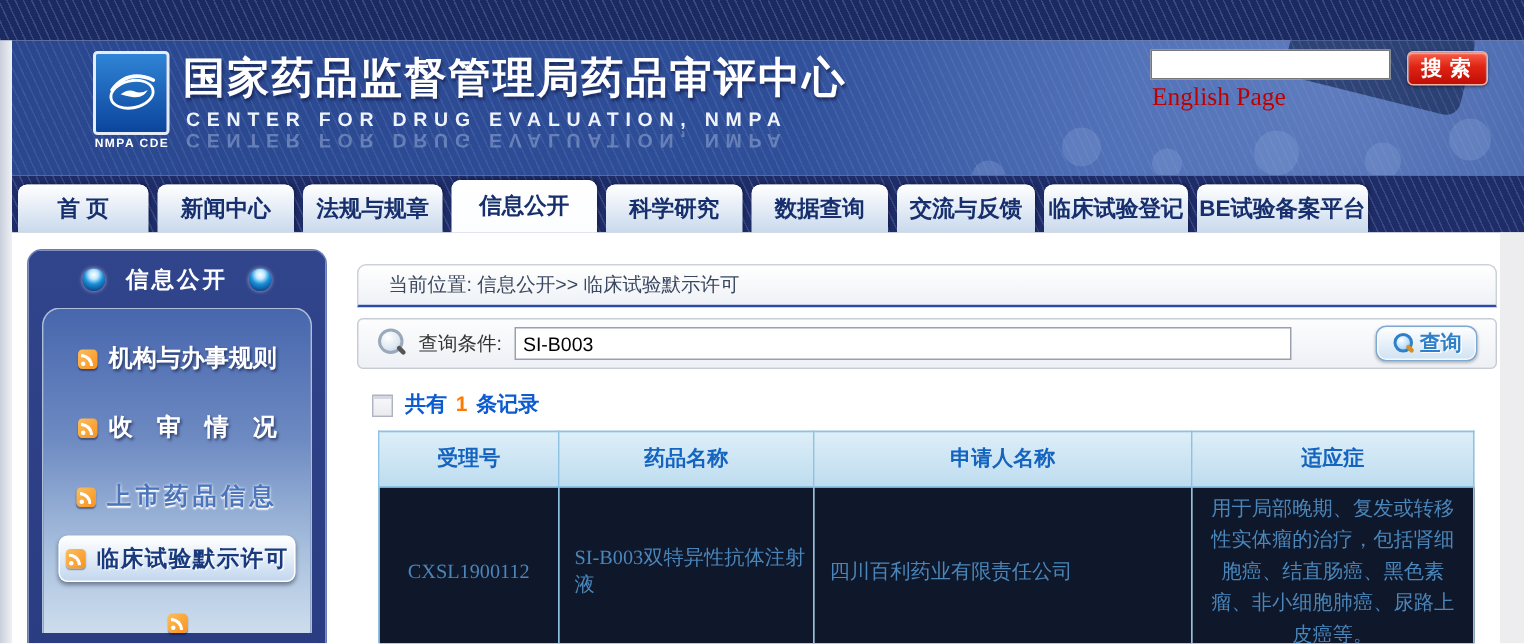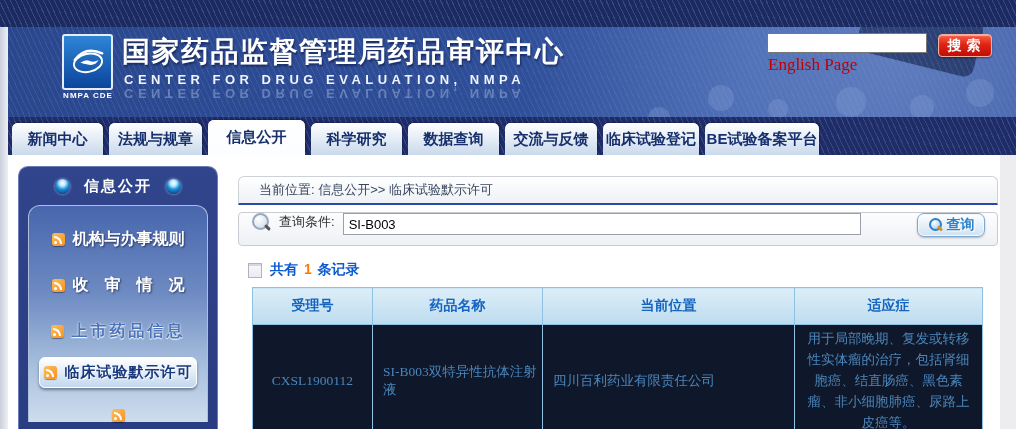--- a/index.html
+++ b/index.html
@@ -86,21 +86,21 @@
     background:#fff;border-radius:50%;}
   .rss::after{content:"";position:absolute;left:2px;bottom:2px;width:6px;height:6px;
     border-top:2px solid #fff;border-right:2px solid #fff;border-top-right-radius:9px;}
 
   
   .main{position:absolute;left:238px;top:176px;width:760px;height:263px;}
   .breadcrumb{height:29px;box-sizing:border-box;border:1px solid #cdd1d8;border-bottom:2px solid #2b4aa6;
     border-radius:6px 6px 0 0;background:linear-gradient(#ffffff,#eef1f6);
     display:flex;align-items:center;padding-left:20px;font-size:13px;color:#39475f;}
   .query-box{margin-top:7px;height:34px;box-sizing:border-box;border:1px solid #c7ccd4;border-radius:4px;
-    background:linear-gradient(#fdfdfe,#edf0f5);display:flex;padding:0 12px;gap:8px;}
+    background:linear-gradient(#fdfdfe,#edf0f5);display:flex;align-items:center;padding:0 12px;gap:8px;}
   .query-label{font-size:13px;color:#333;white-space:nowrap;}
   .query-input{width:506px;height:20px;border:1px solid #98a0ac;font-size:13px;padding:0 5px;
     font-family:"Liberation Sans",sans-serif;}
   .qspacer{flex:1;}
   .query-btn{width:68px;height:24px;box-sizing:border-box;border:1px solid #7fa8cf;border-radius:7px;
     background:linear-gradient(#ffffff,#e7f0f8 50%,#cfe2f2);cursor:pointer;
     box-shadow:0 1px 2px rgba(0,0,0,.25),inset 0 0 0 1px #f4f9fd;
     display:flex;align-items:center;justify-content:center;gap:4px;
     color:#2f80c8;font-weight:bold;font-size:14px;text-shadow:1px 1px 0 #fff;}
   .records{margin-top:15px;display:flex;align-items:center;gap:8px;padding-left:10px;
@@ -163,20 +163,21 @@
     <div class="title-cn">国家药品监督管理局药品审评中心</div>
     <div class="title-en">CENTER FOR DRUG EVALUATION, NMPA</div>
     <div class="title-en-ref">CENTER FOR DRUG EVALUATION, NMPA</div>
 
     <input class="hsearch-input" type="text" value="" style="">
     <div class="hsearch-btn">搜索</div>
     <div class="english-link">English Page</div>
   </div>
 
   <div class="tab-row">
+    <div class="tab" style="width:87px">首 页</div>
     <div class="tab" style="width:91px">新闻中心</div>
     <div class="tab" style="width:93px">法规与规章</div>
     <div class="tab active" style="width:97px">信息公开</div>
     <div class="tab" style="width:91px">科学研究</div>
     <div class="tab" style="width:91px">数据查询</div>
     <div class="tab" style="width:92px">交流与反馈</div>
     <div class="tab" style="width:96px">临床试验登记</div>
     <div class="tab" style="width:114px">BE试验备案平台</div>
   </div>
 
@@ -248,21 +249,21 @@
       <colgroup>
           <col style="width:120px">
           <col style="width:170px">
           <col style="width:252px">
           <col style="width:188px">
         </colgroup>
       <thead>
         <tr>
           <th>受理号</th>
           <th>药品名称</th>
-          <th>当前位置</th>
+          <th>申请人名称</th>
           <th>适应症</th>
         </tr>
       </thead>
       <tbody>
         <tr>
           <td class="td-center">CXSL1900112</td>
           <td class="td-left">SI-B003双特异性抗体注射液</td>
           <td class="td-left">四川百利药业有限责任公司</td>
           <td class="td-ind">用于局部晚期、复发或转移性实体瘤的治疗，包括肾细胞癌、结直肠癌、黑色素瘤、非小细胞肺癌、尿路上皮癌等。</td>
         </tr>

